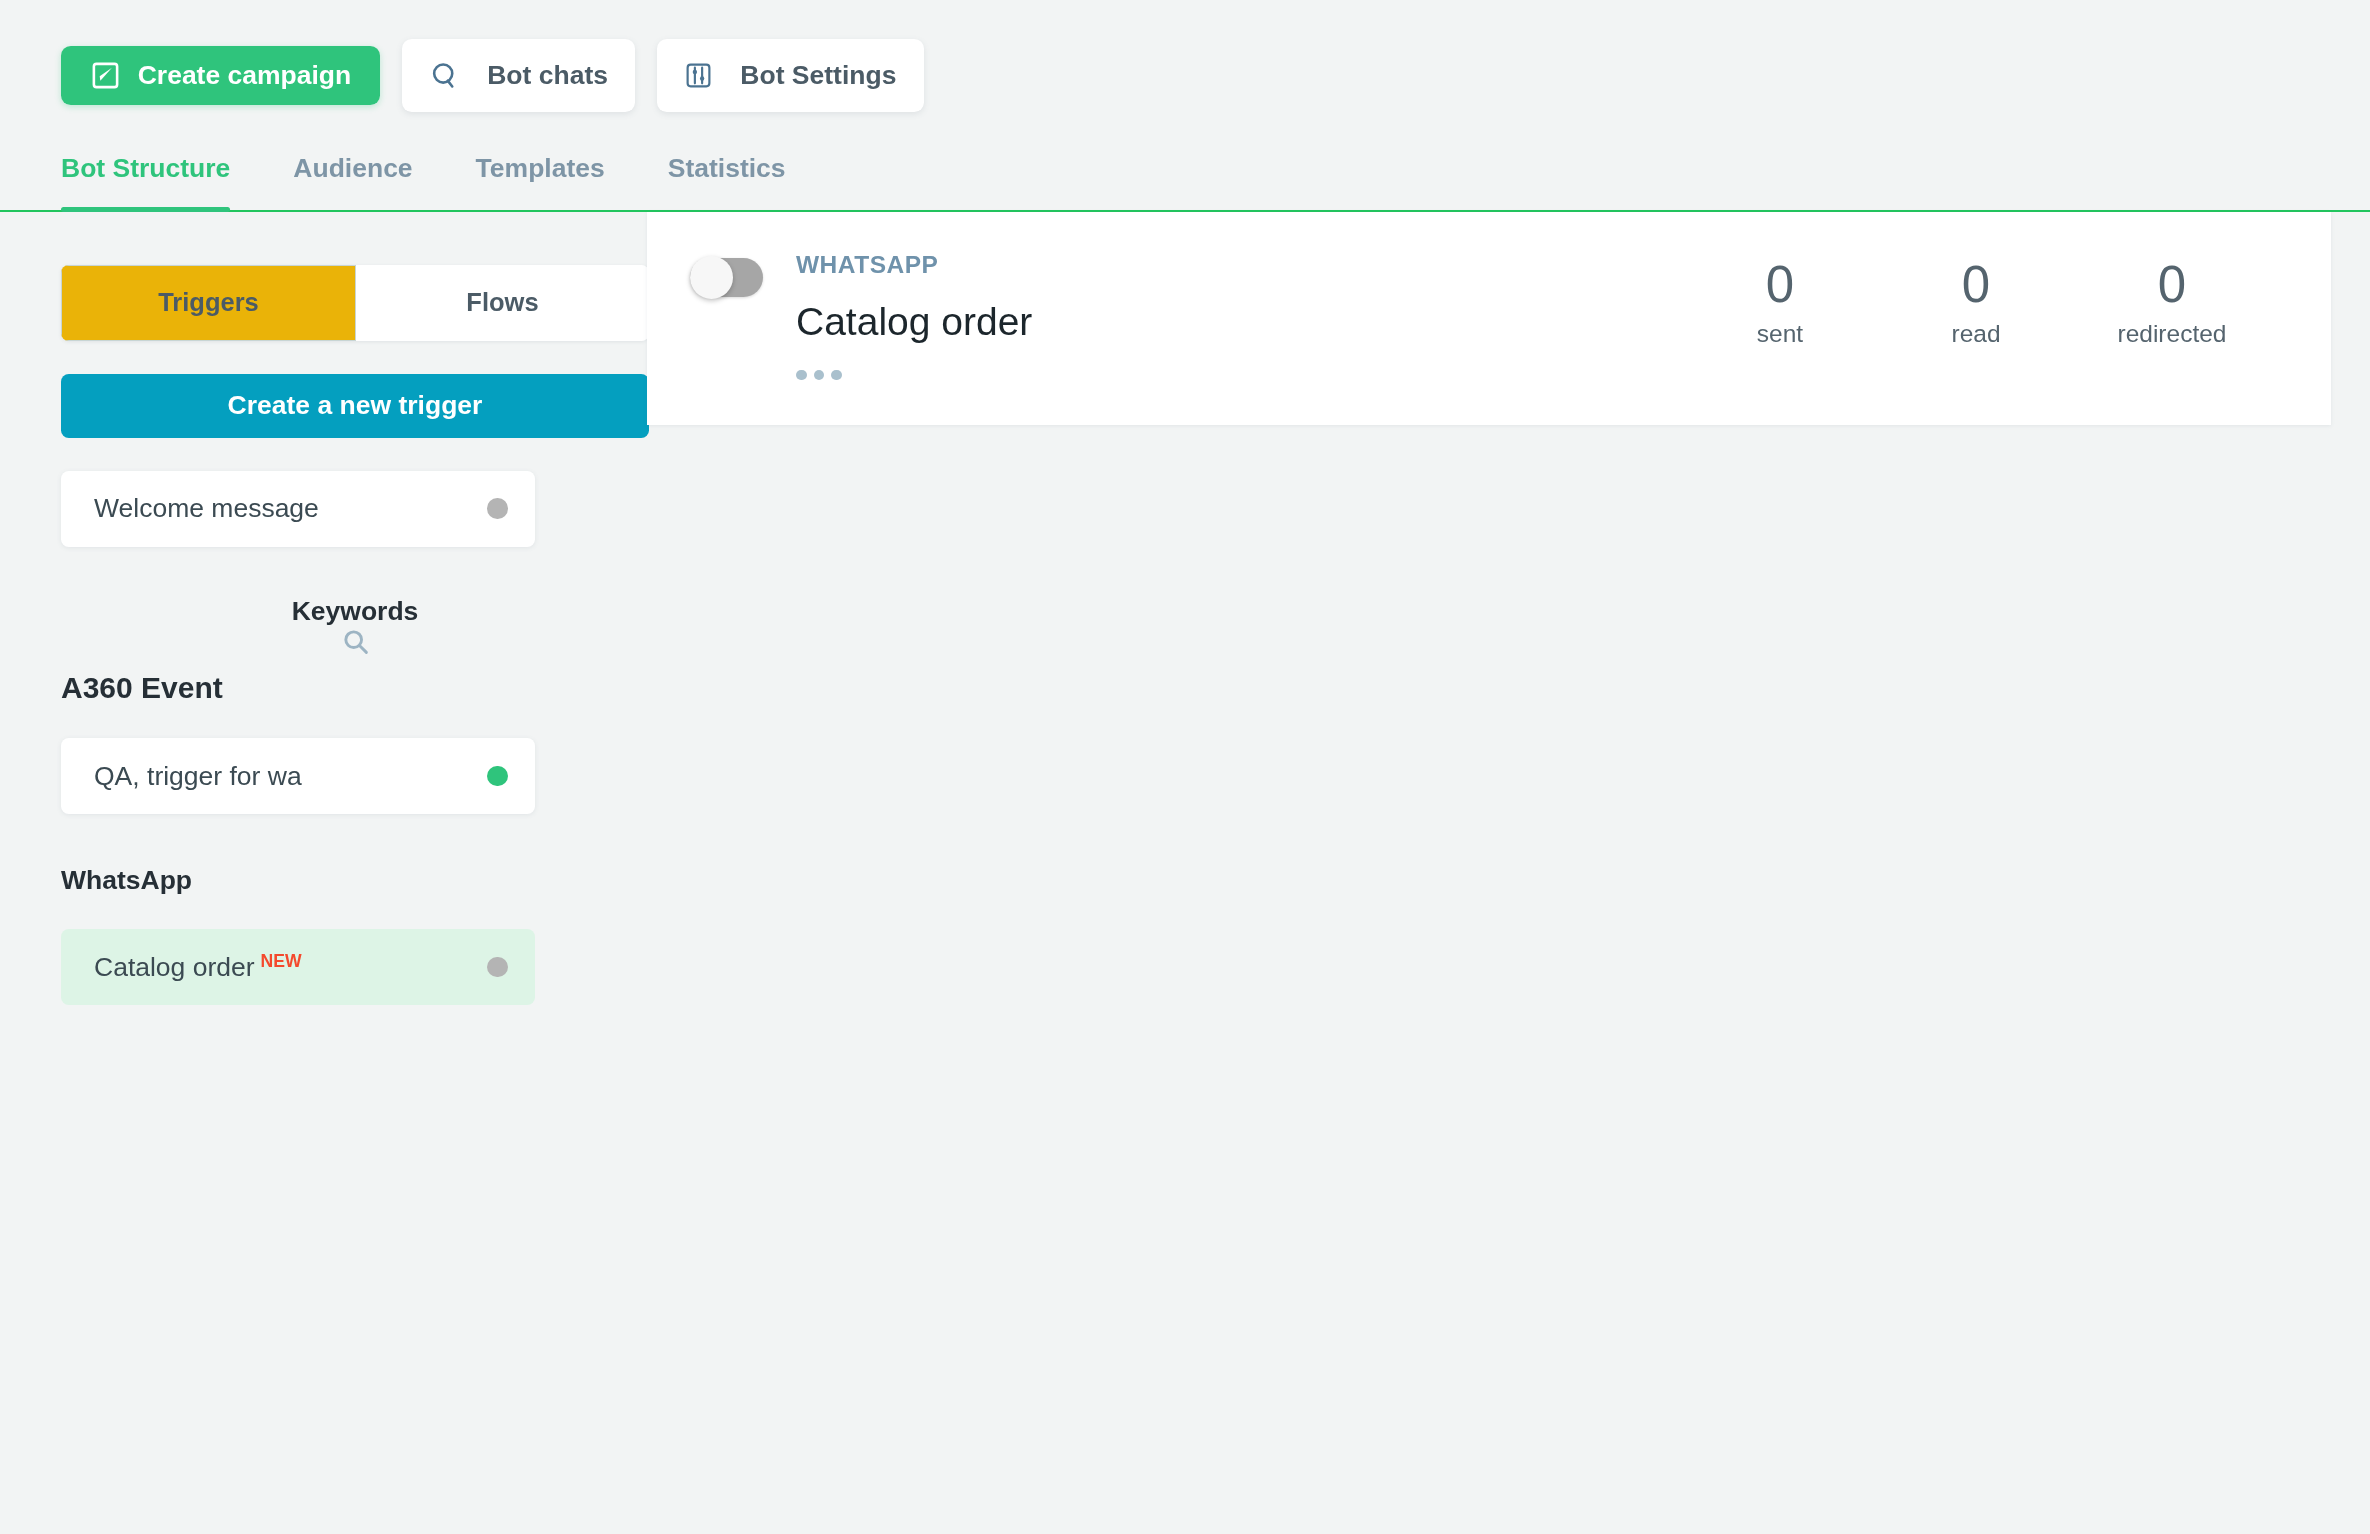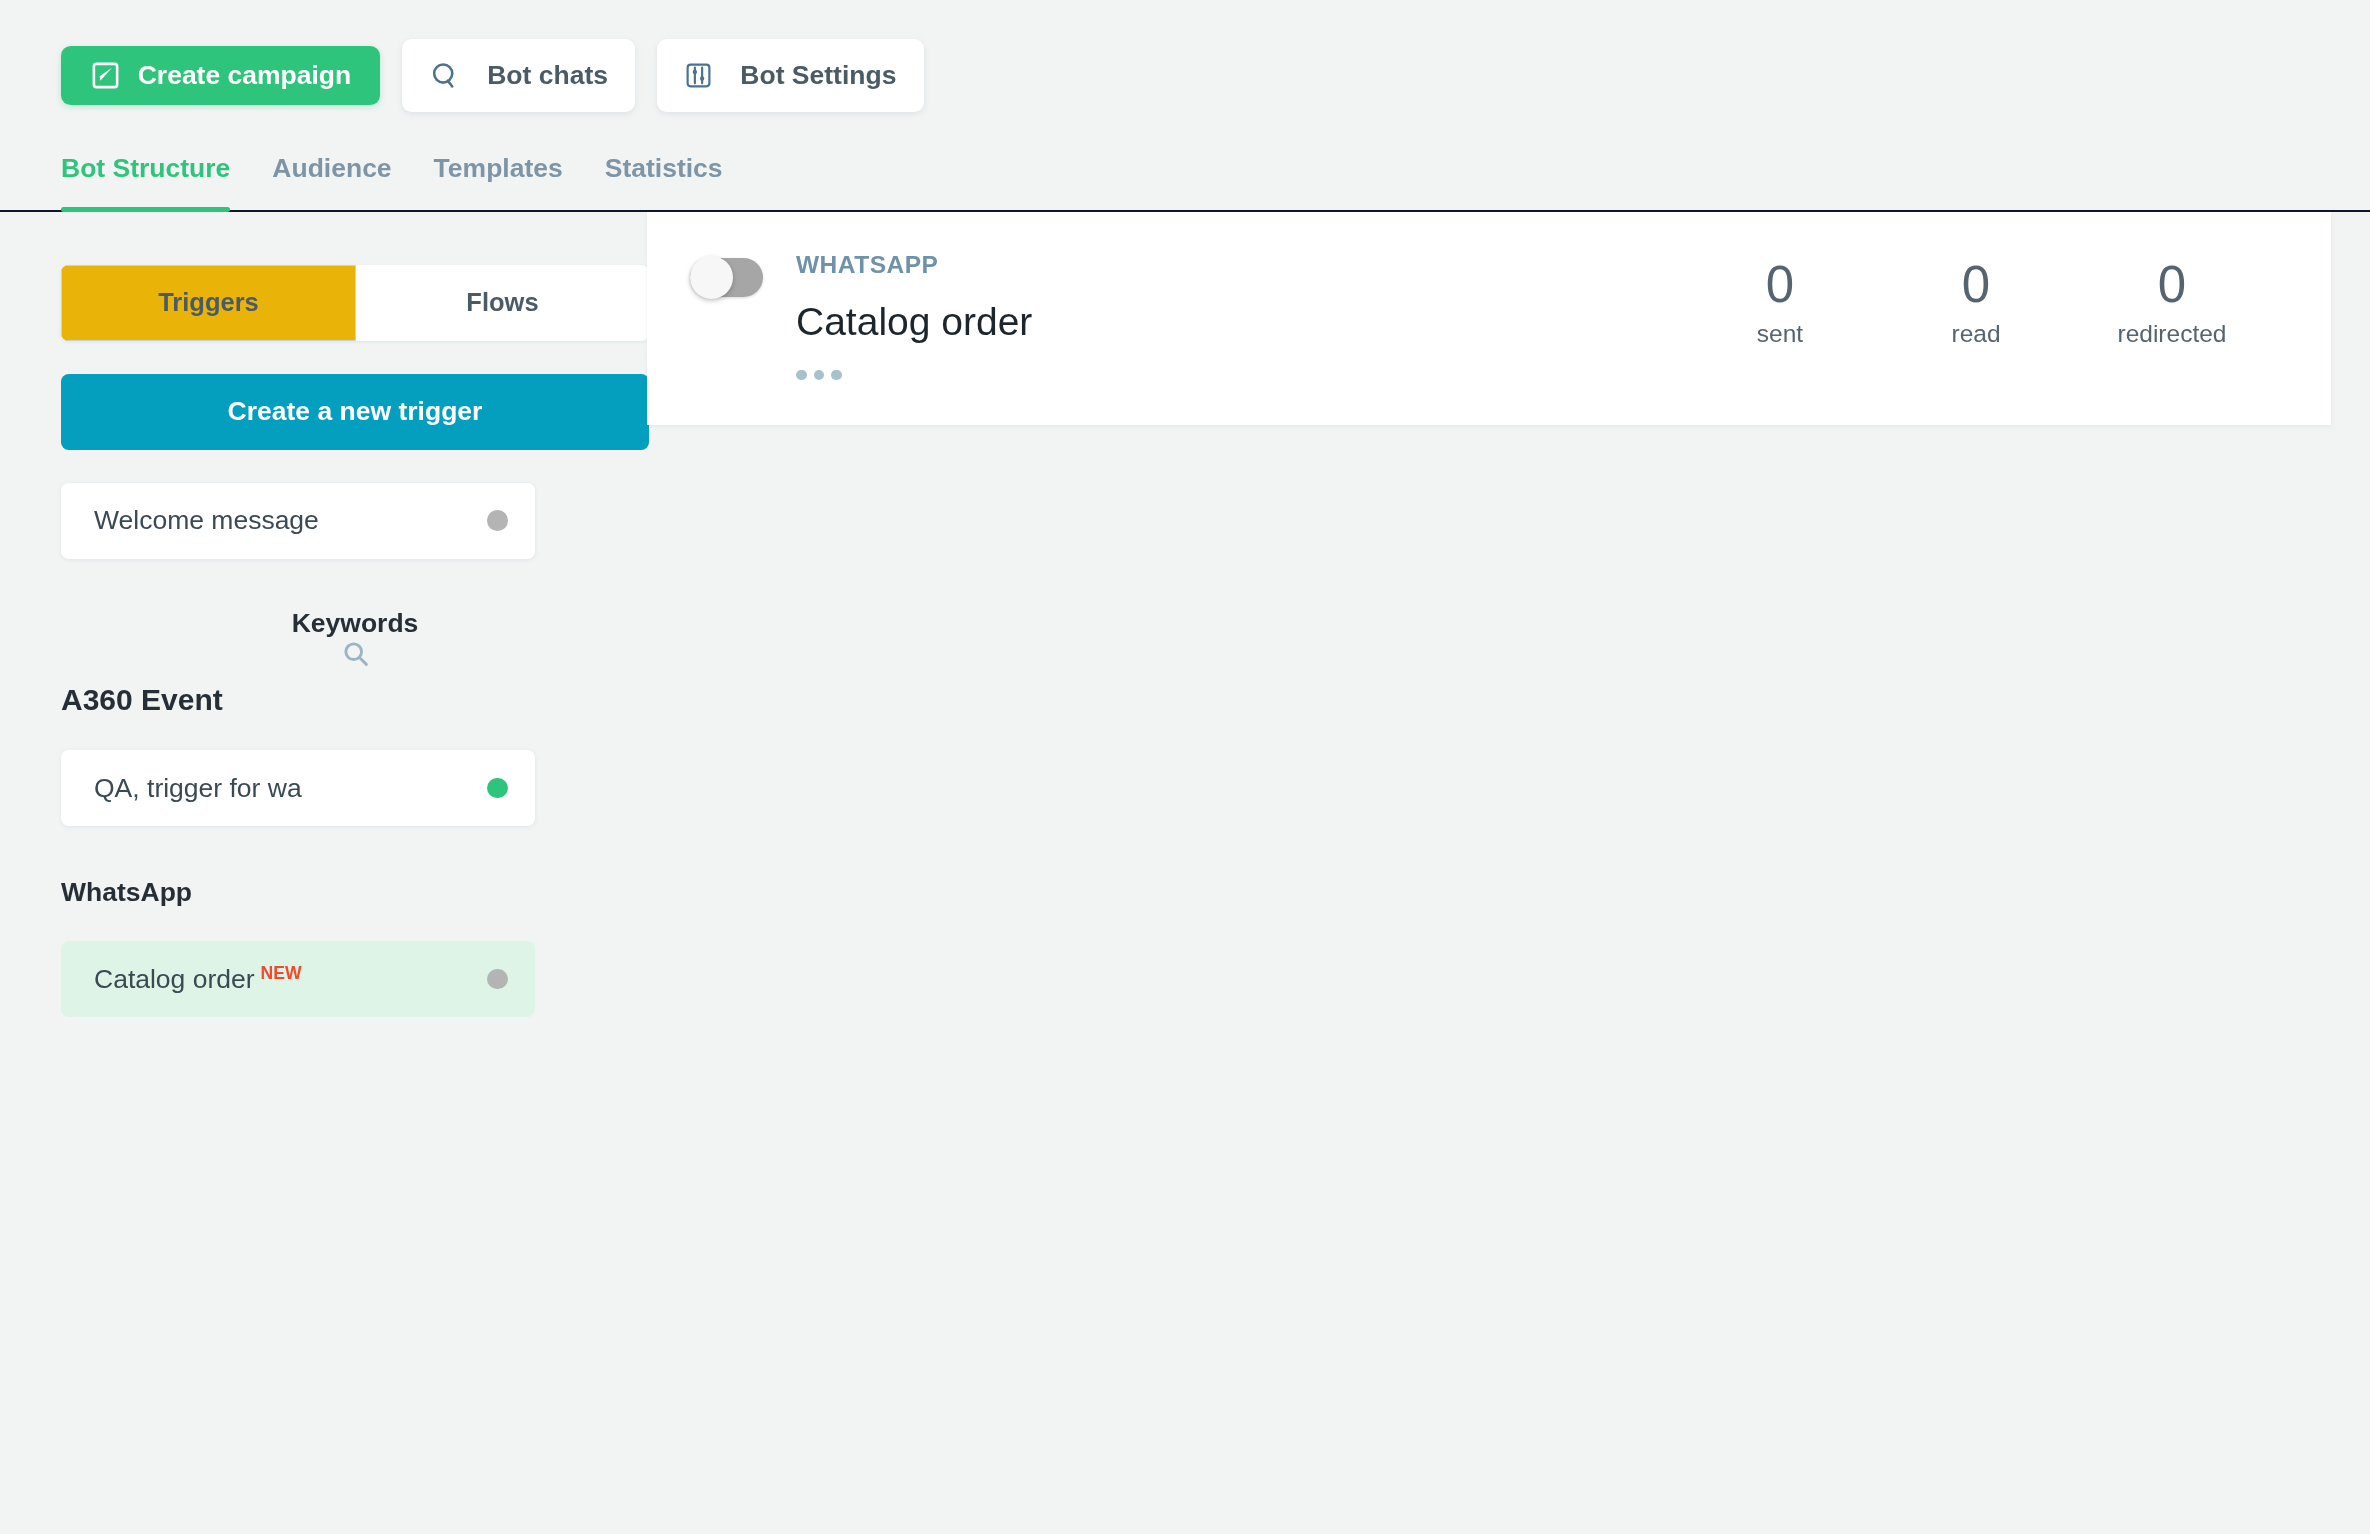--- a/index.html
+++ b/index.html
@@ -27,23 +27,23 @@
     border: none; border-radius: 9.8px;
     padding: 0 27.4px; height: 73px;
     font-size: 26.5px; font-weight: 700;
     box-shadow: 0 2px 6.9px rgba(90,110,125,.13);
     cursor: pointer; white-space: nowrap;
   }
   .ico { display: inline-flex; align-items: center; justify-content: center; flex: none; }
 
   
   .tabs {
-    display: flex; align-items: flex-end; gap: 42px;
+    display: flex; align-items: flex-end; gap: 63px;
     padding: 41px 0 0 61px;
-    border-bottom: 2px solid #0f172a;
+    border-bottom: 2px solid #22c55e;
     position: relative;
   }
   .tab {
     font-size: 26.5px; font-weight: 700; color: #7e95a6;
     padding-bottom: 25.5px; cursor: pointer; position: relative;
     white-space: nowrap;
   }
   .tab.active { color: #2fc47c; }
   .tab.active::after {
     content: ""; position: absolute; left: 0; right: 0; bottom: -2.9px;
@@ -61,21 +61,21 @@
     box-shadow: 0 1px 3.9px rgba(90,110,125,.12);
   }
   .seg {
     flex: 1; display: flex; align-items: center; justify-content: center;
     font-size: 25.5px; font-weight: 700; color: #4b5b66;
     background: #fff; cursor: pointer;
   }
   .seg.active { background: #eab308; border: 1px solid #c8d5d4; }
 
   .btn-create-trigger {
-    margin-top: 33px; width: 588px; height: 76px;
+    margin-top: 33px; width: 588px; height: 64px;
     background: #049fbf; color: #fff; border: none; border-radius: 7.8px;
     font-size: 26.5px; font-weight: 700; cursor: pointer;
   }
 
   .list-item {
     margin-top: 33px; width: 474px; height: 76px;
     background: #fff; border-radius: 7.8px;
     display: flex; align-items: center; justify-content: space-between;
     padding: 0 27.4px 0 33px;
     box-shadow: 0 1px 4.9px rgba(90,110,125,.11);

